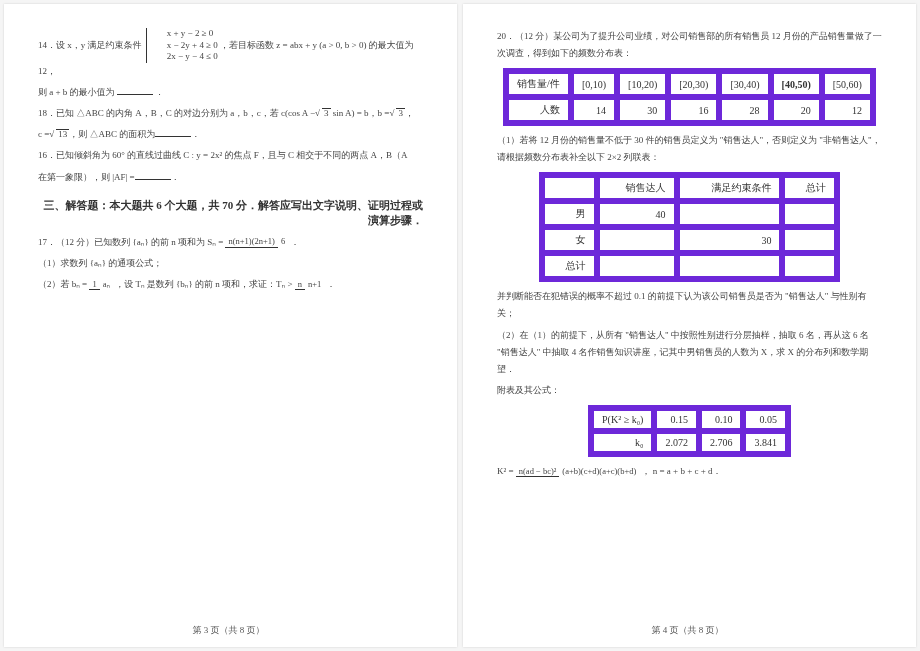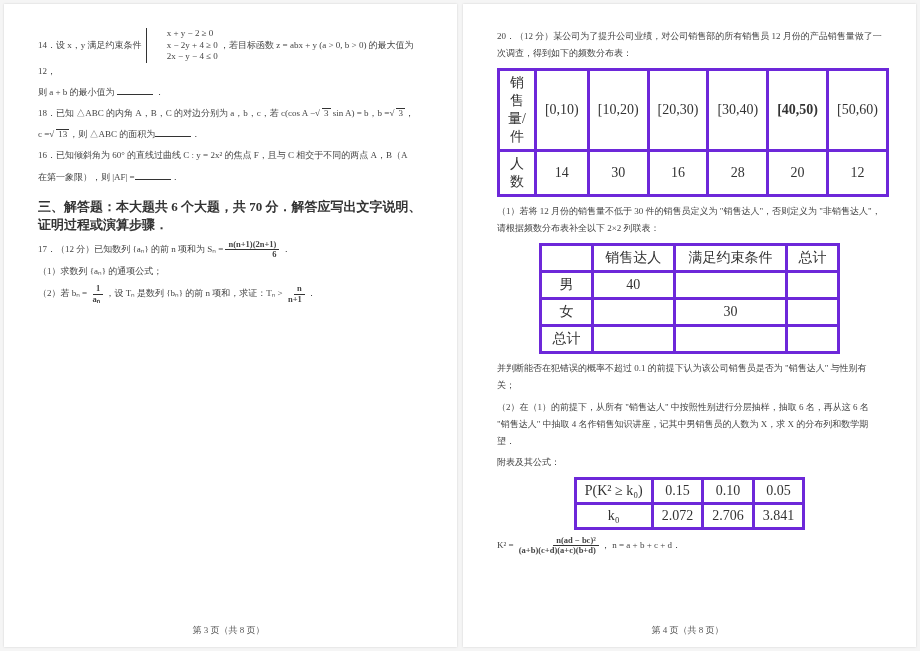--- a/index.html
+++ b/index.html
@@ -23,32 +23,32 @@
       box-shadow: 0 0 2px rgba(0,0,0,0.15);
       overflow: hidden;
     }
     .p { line-height: 1.9; margin-bottom: 4px; font-size: 9px; color:#444; }
     .blank { display:inline-block; border-bottom:1px solid #333; min-width:36px; vertical-align:baseline; }
     .brace {
       display:inline-block; border-left:1px solid #333; padding-left:20px; margin-left:2px;
       vertical-align: middle;
     }
     .brace div { line-height:1.3; font-size:9px; }
-    .frac { display:inline-flex; flex-direction:column; align-items:flex-end; vertical-align:middle; font-size:8.5px;font-weight:bold; }
+    .frac { display:inline-flex; align-items:flex-start; vertical-align:middle; font-size:8.5px; }
     .frac .num { border-bottom:1px solid #333; padding:0 3px; line-height:1.1; }
     .frac .den { padding:0 3px; line-height:1.1; }
     .sqrt { display:inline-block; border-top:1px solid #333; padding:0 2px; margin-left:2px; line-height:1;}
     .sqrt-sym { vertical-align:top; }
     table.data { border-collapse:collapse; margin:6px auto; }
-    table.data td, table.data th { border:3px solid #6d28d9; padding:3px 8px; font-size:14px; text-align:center; font-weight:normal; color:#333; }
+    table.data td, table.data th { border:6px solid #6d28d9; padding:3px 8px; font-size:10px; text-align:right; font-weight:normal; color:#333; }
     .footer {
       position:absolute; bottom:10px; left:0; right:4px; text-align:center;
       font-size:9px; color:#555;
     }
-    .section-head { font-weight:bold; margin:12px 0 6px 0; font-size:13px; }
+    .section-head { font-weight:bold; margin:12px 0 6px 0; font-size:11px;text-align:right; }
   </style>
 </head>
 <body>
 
 <div class="page">
 
   <div class="p">
     <span>14．设 x，y 满足约束条件</span>
     <span class="brace">
       <div>x + y − 2 ≥ 0</div>

